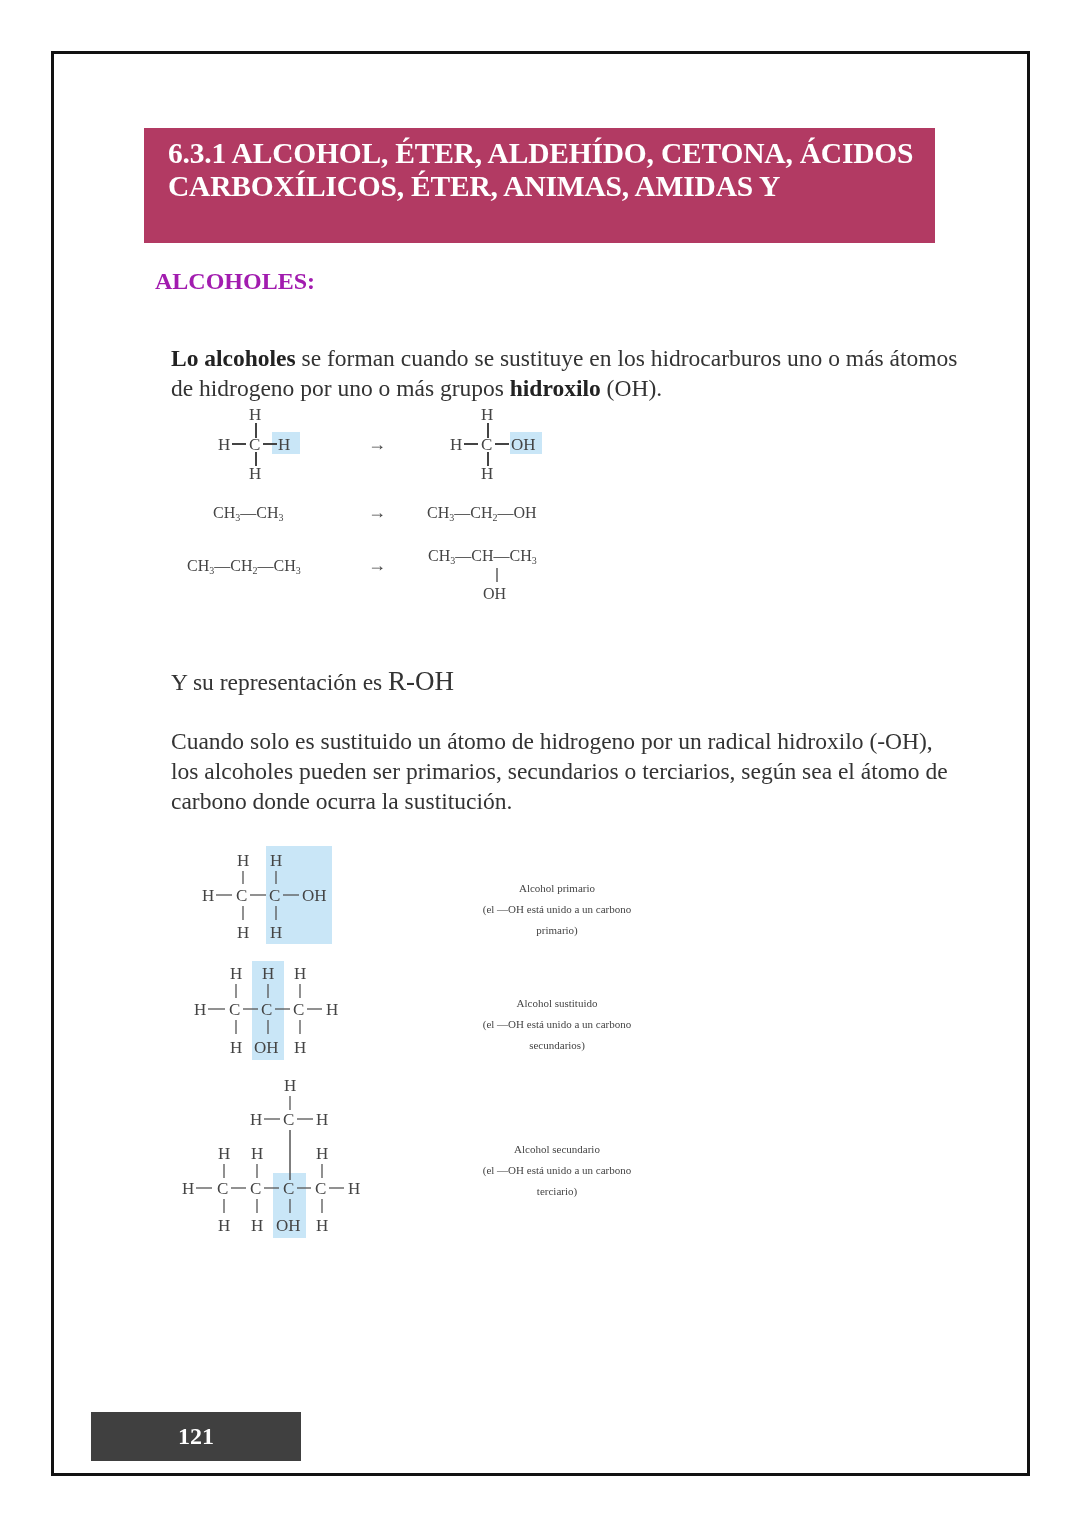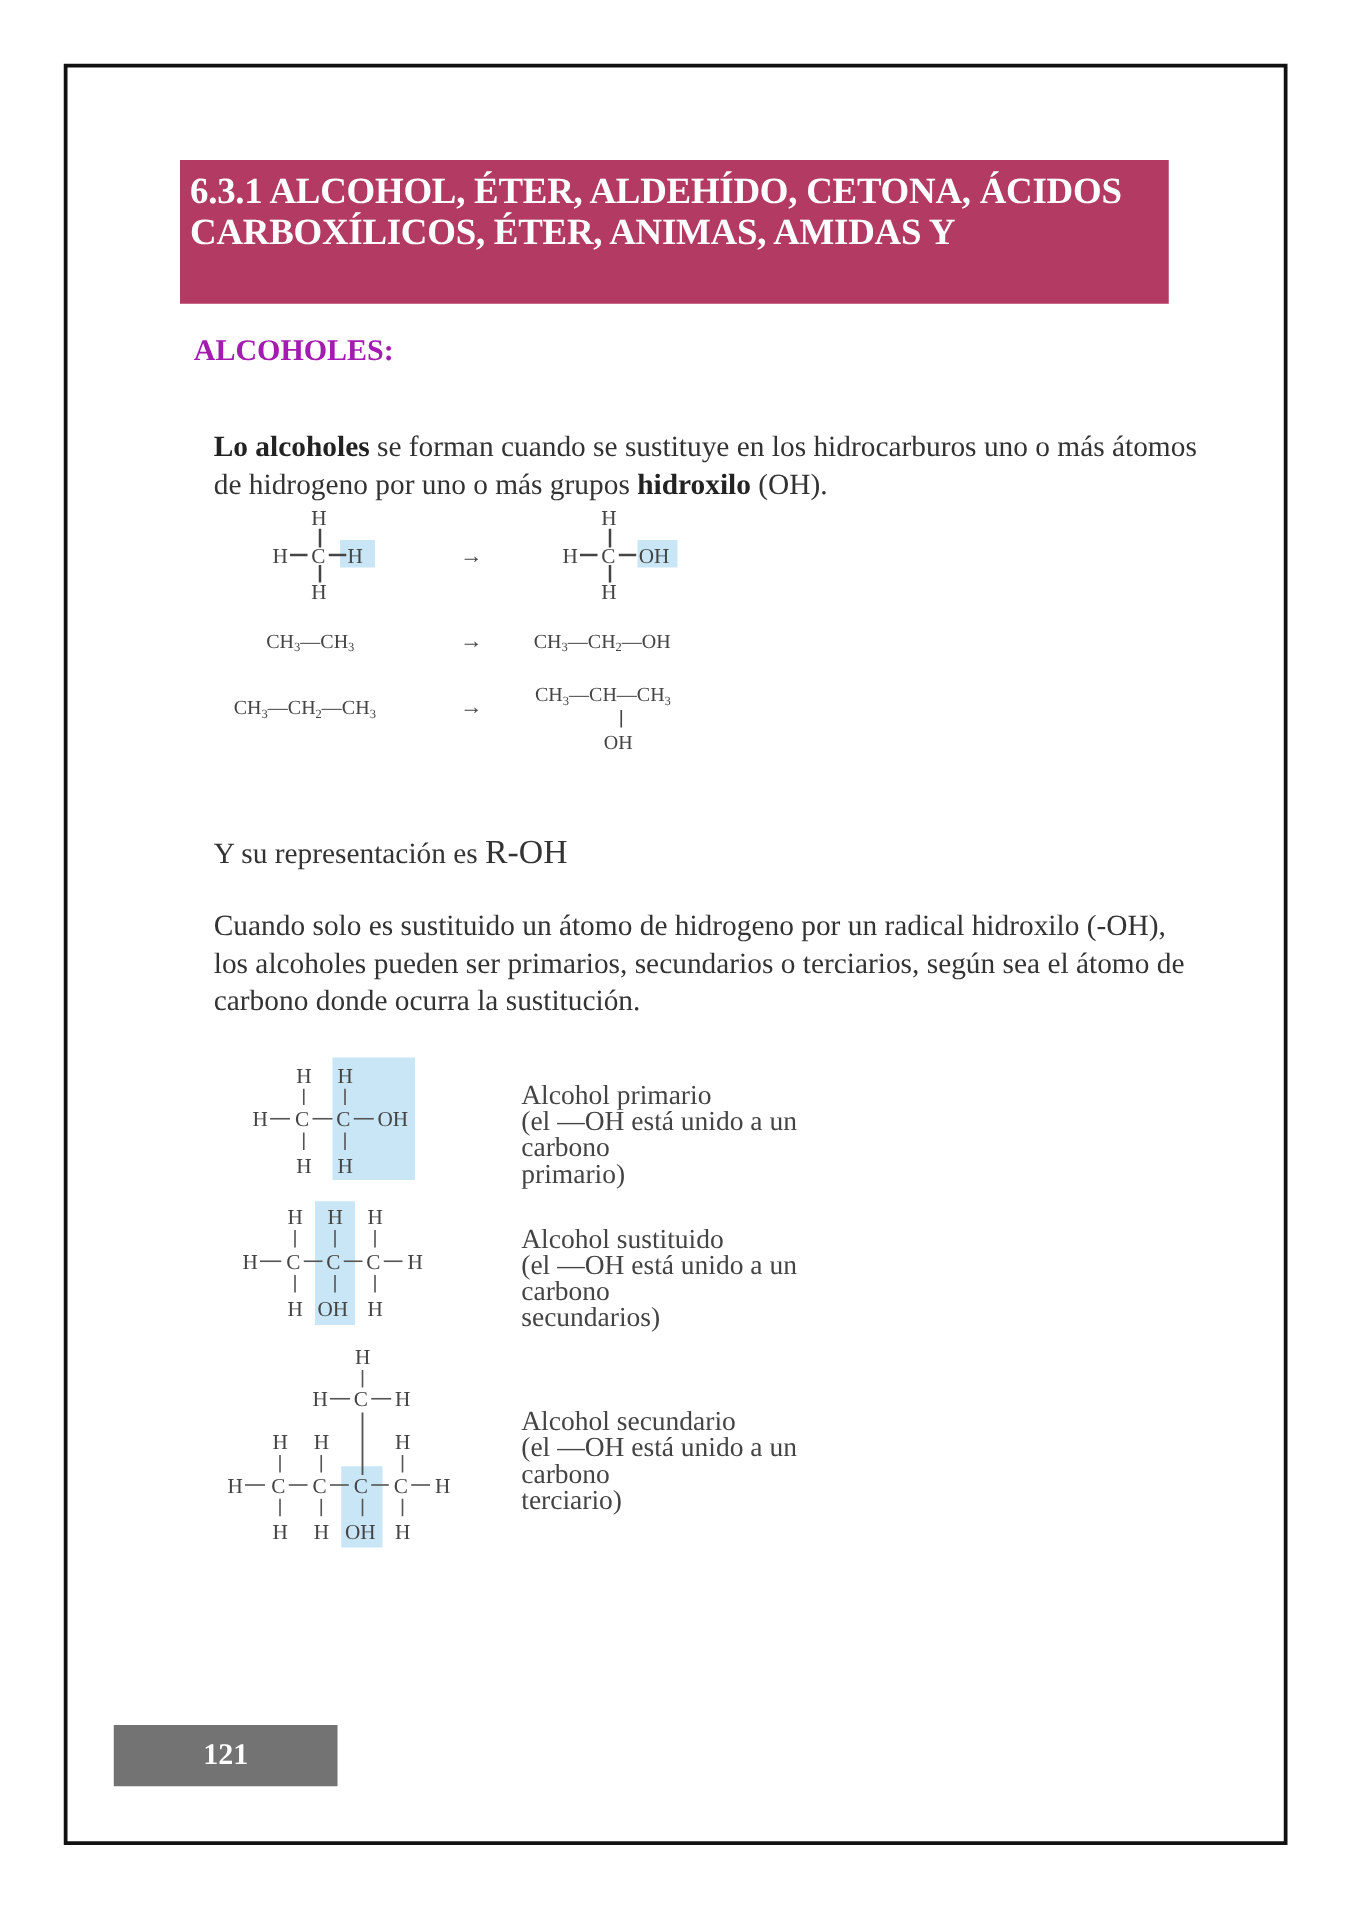--- a/index.html
+++ b/index.html
@@ -1,41 +1,41 @@
 <!DOCTYPE html>
 <html><head>
 <meta charset="utf-8">
 <style>
   html, body { margin: 0; padding: 0; background: #ffffff; }
   body { width: 1080px; height: 1527px; position: relative; overflow: hidden;
          font-family: "Liberation Serif", "DejaVu Serif", serif; color: #222; }
   .page-frame { position: absolute; left: 51px; top: 51px; width: 973px; height: 1419px;
                 border: 3px solid #111; box-sizing: content-box; }
   .banner { position: absolute; left: 144px; top: 128px; width: 791px; height: 115px;
-            background: #b23a63; box-sizing: border-box; padding: 9px 12px 0 8px; }
+            background: #b23a63; box-sizing: border-box; padding: 9px 12px 0 24px; }
   .banner-title { color: #fff; font-weight: bold; font-size: 29.5px; line-height: 33px;
                   letter-spacing: -0.2px; margin: 0; }
   .section-heading { position: absolute; left: 155px; top: 268px; font-weight: bold;
                      font-size: 24px; color: #a21caf; margin: 0; }
   .para { position: absolute; left: 155px; font-size: 23.5px; line-height: 30px; color: #333;
           margin: 16px; width: 790px; }
   .para b { color: #222; }
   .p1 { top: 327px; }
   .p2 { top: 650px; }
   .p2 .roh { font-size: 27px; }
   .p3 { top: 710px; }
   .chem { position: absolute; left: 0; top: 0; }
   .chem text { font-family: "Liberation Serif", "DejaVu Serif", serif; fill: #444; }
-  .caption { position: absolute; text-align: left; font-size: 22px; line-height: 21px;
-             color: #444; width: 280px; }
+  .caption { position: absolute; text-align: center; font-size: 11px; line-height: 21px;
+             color: #444; width: 280px; margin-top: 13px; }
   .cap1 { left: 417px; top: 865px; }
   .cap2 { left: 417px; top: 980px; }
   .cap3 { left: 417px; top: 1126px; }
-  .page-number-box { position: absolute; left: 91px; top: 1380px; width: 179px; height: 49px;
-                     background: #737373; color: #fff; font-weight: bold; font-size: 24px;
+  .page-number-box { position: absolute; left: 91px; top: 1412px; width: 210px; height: 49px;
+                     background: #404040; color: #fff; font-weight: bold; font-size: 24px;
                      display: flex; align-items: center; justify-content: center; }
 </style>
 </head>
 <body>
 
 <div class="page-frame"></div>
 
 <div class="banner">
   <p class="banner-title">
     <span>6.3.1 ALCOHOL, ÉTER, ALDEHÍDO, CETONA, ÁCIDOS</span><br>

